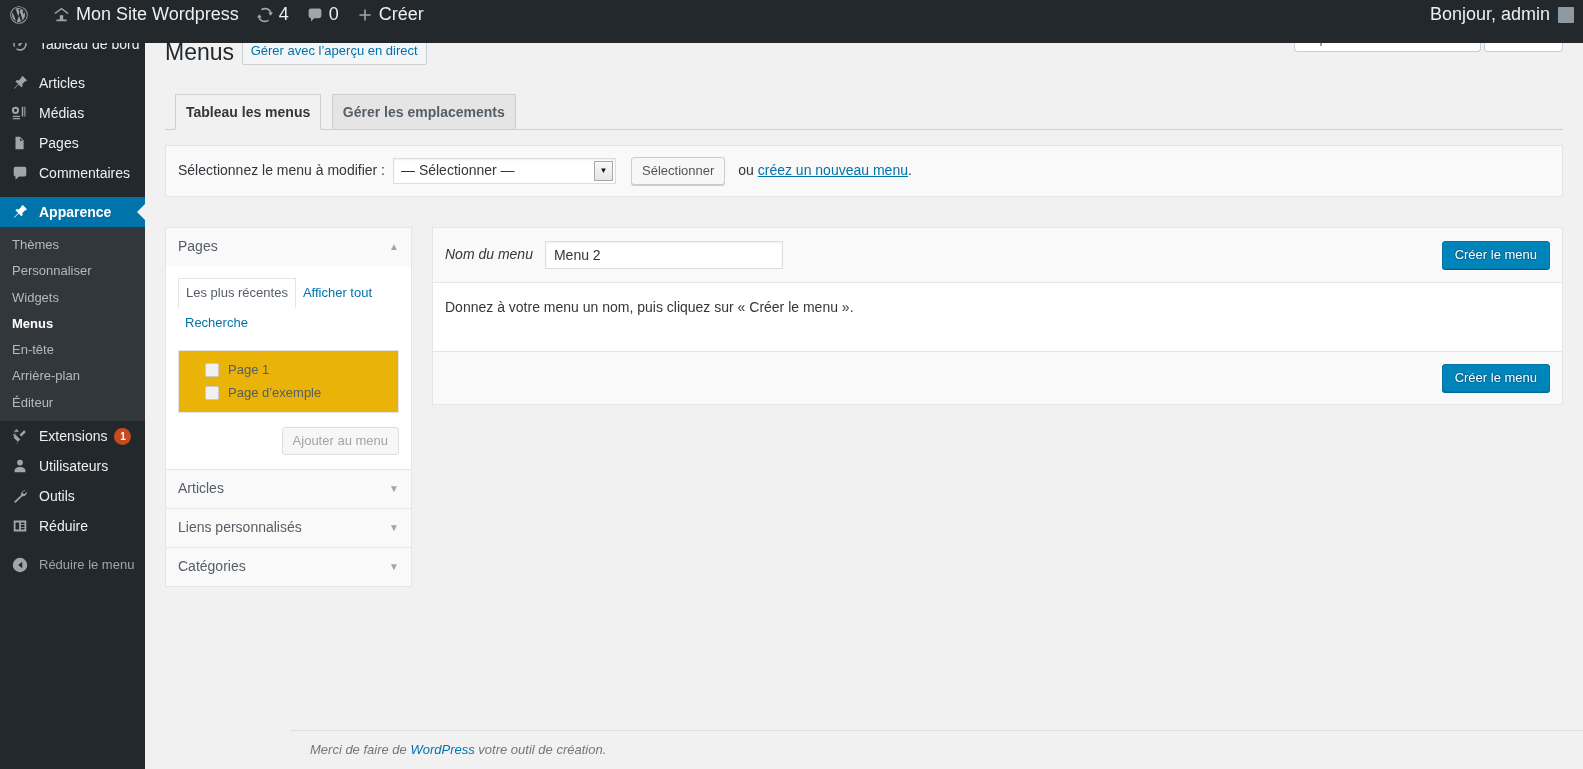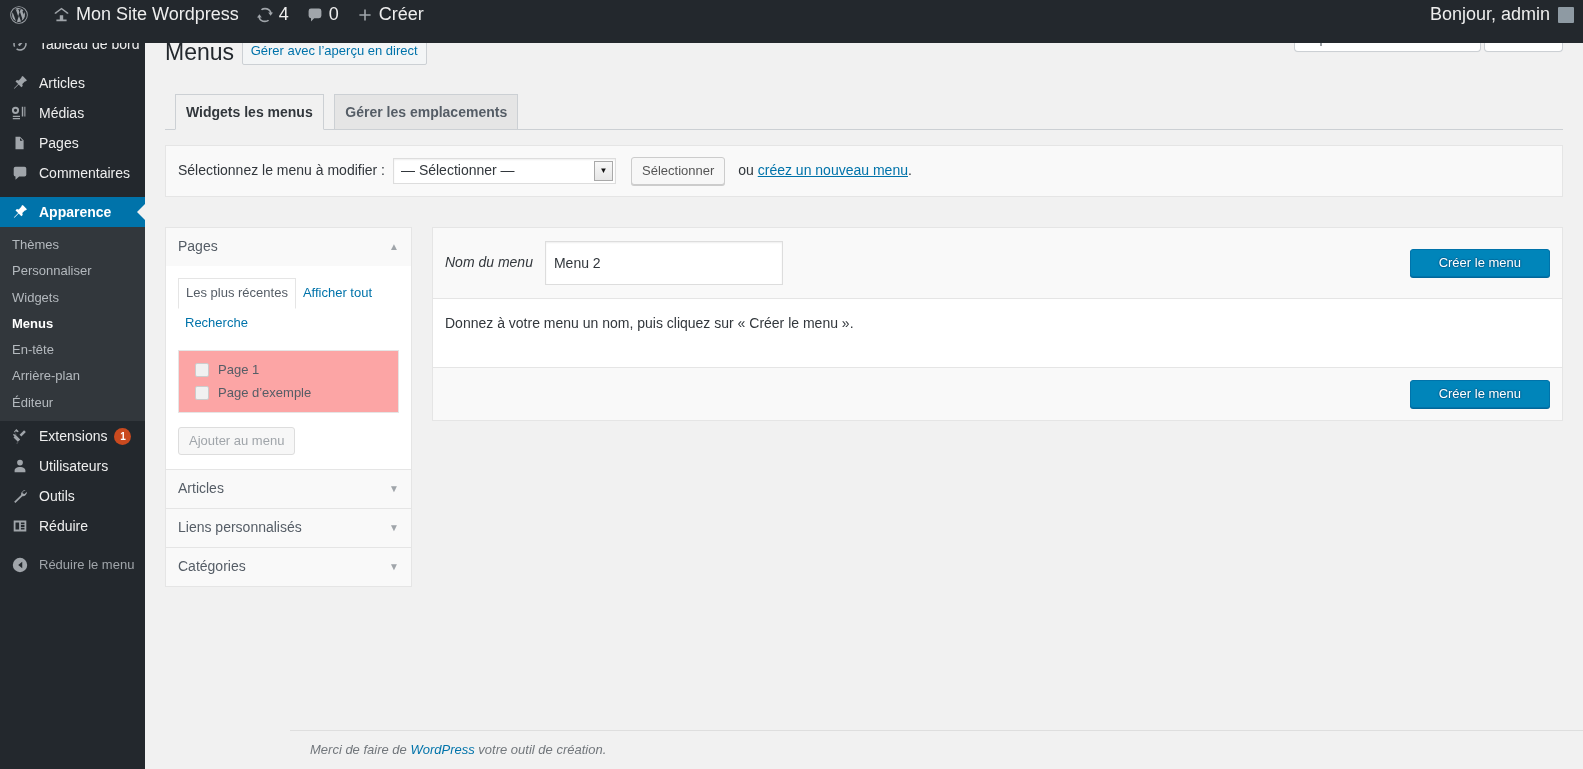--- a/index.html
+++ b/index.html
@@ -319,42 +319,43 @@
   }
   .acc-tabs .tab.active {
     background: #fff;
     border: 1px solid #e5e5e5;
     border-bottom-color: #fff;
     color: #555d66;
     cursor: default;
   }
   .acc-list {
     border: 1px solid #e5e5e5;
-    background: #fca5a5;
-    padding: 8px 16px;
+    background: #eab308;
+    padding: 8px 26px;
     min-height: 55px;
   }
   .acc-list .row {
     display: flex;
     align-items: center;
     padding: 2px 0;
     font-size: 13px;
     color: #555d66;
   }
   .chk {
     width: 14px; height: 14px;
     flex: 0 0 14px;
     background: #f1f1f1;
     border: 1px solid #ccc;
     border-radius: 2px;
     margin-right: 9px;
     cursor: pointer;
   }
   .acc-actions {
     display: flex;
+    justify-content: flex-end;
     margin-top: 14px;
   }
   .btn-disabled {
     display: inline-flex;
     align-items: center;
     height: 28px;
     padding: 0 10px;
     background: #f7f7f7;
     border: 1px solid #ddd;
     border-radius: 3px;
@@ -377,36 +378,36 @@
   }
   .menu-name-label {
     font-style: italic;
     font-size: 14px;
     color: #32373c;
     margin-right: 12px;
     white-space: nowrap;
   }
   .menu-name-input {
     width: 238px;
-    height: 44px;
+    height: 28px;
     padding: 0 8px;
     border: 1px solid #ddd;
     background: #fff;
     box-shadow: inset 0 1px 2px rgba(0,0,0,.07);
     font-size: 14px;
     font-family: "Liberation Sans", sans-serif;
     color: #32373c;
     outline: none;
   }
   .menu-name-row .save-wrap { margin-left: auto; }
   .btn-primary {
     display: inline-flex;
     align-items: center;
     height: 28px;
-    padding: 0 28px;
+    padding: 0 12px;
     background: #0085ba;
     border: 1px solid #0073aa;
     border-radius: 3px;
     color: #fff;
     font-size: 13px;
     box-shadow: 0 1px 0 #006799;
     text-shadow: 0 -1px 1px #006799, 1px 0 1px #006799, 0 1px 1px #006799, -1px 0 1px #006799;
     cursor: pointer;
   }
   .menu-instructions {
@@ -621,21 +622,21 @@
       <div class="show-settings">
         <span>Aide</span>
         <span class="caret">▼</span>
       </div>
     </div>
 
     <h1 class="page-title">Menus</h1>
     <span class="page-title-action">Gérer avec l’aperçu en direct</span>
 
     <div class="nav-tab-wrapper">
-      <span class="nav-tab nav-tab-active">Widgets les menus</span>
+      <span class="nav-tab nav-tab-active">Tableau les menus</span>
       <span class="nav-tab">Gérer les emplacements</span>
     </div>
 
     <div class="menu-settings-row">
       <label>Sélectionnez le menu à modifier :</label>
       <span class="wp-select">
         <span>— Sélectionner —</span>
         <span class="arrow-box">▼</span>
       </span>
       <span class="btn-secondary">Sélectionner</span>

